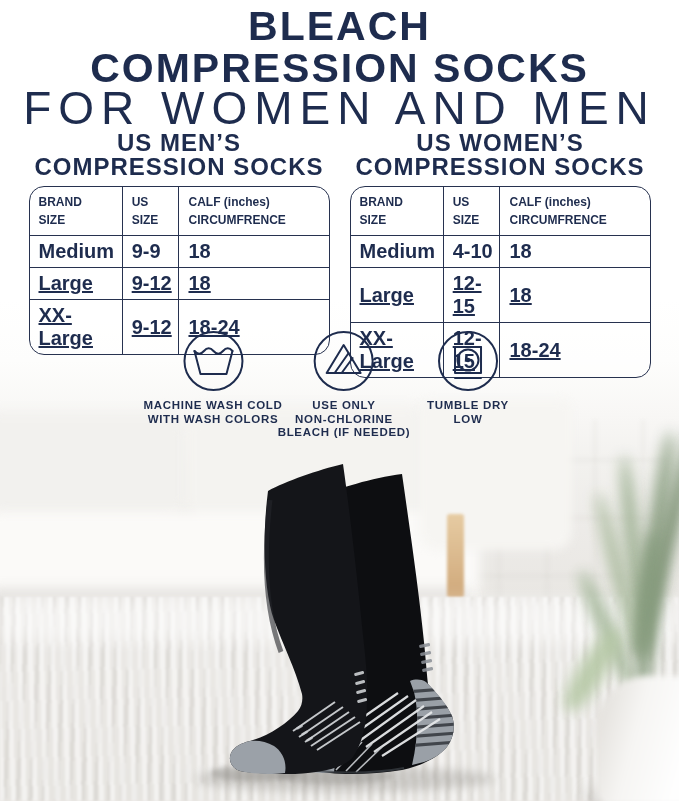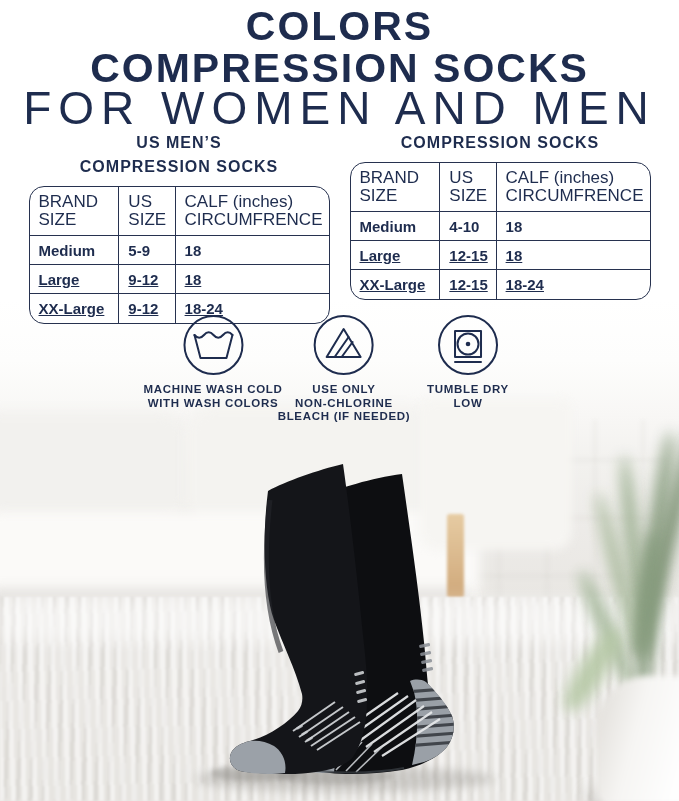--- a/index.html
+++ b/index.html
@@ -54,34 +54,34 @@
   .socks-svg{ position:absolute; inset:0; z-index:1; pointer-events:none; }
 
   
   .content{ position:absolute; inset:0; z-index:2; }
   .title-block{ position:absolute; top:5px; left:0; width:100%; text-align:center; }
   .title-line{ font-weight:800; font-size:41px; line-height:42px; letter-spacing:2px; color:var(--navy); }
   .title-sub{ font-weight:300; font-size:46px; line-height:36px; letter-spacing:7px; color:var(--navy); margin-top:1px; }
 
   .charts-row{ position:absolute; top:131px; left:0; width:100%; display:flex; justify-content:center; gap:20px; }
   .size-chart{ width:301px; }
-  .chart-head{ text-align:center; font-weight:800; font-size:16px; line-height:24px; letter-spacing:1px; color:var(--navy); margin-bottom:7px; }
+  .chart-head{ text-align:center; font-weight:800; font-size:24px; line-height:24px; letter-spacing:1px; color:var(--navy); margin-bottom:7px; }
   .size-table{ border:1.6px solid #27324f; border-radius:15px; overflow:hidden; background:rgba(255,255,255,.55); }
   .size-table table{ border-collapse:collapse; width:100%; }
   .size-table th, .size-table td{
     text-align:left; color:var(--navy); border-left:1.6px solid #27324f; padding:4px 6px 4px 9px;
   }
   .size-table th:first-child, .size-table td:first-child{ border-left:none; }
-  .size-table thead th{ border-bottom:1.6px solid #27324f; font-size:17px; font-weight:400; line-height:18px; padding-top:6px; padding-bottom:6px; }
+  .size-table thead th{ border-bottom:1.6px solid #27324f; font-size:12px; font-weight:700; line-height:18px; padding-top:6px; padding-bottom:6px; }
   .size-table thead th span{ display:block; }
-  .size-table tbody td{ font-size:15px; font-weight:700; height:29px; }
+  .size-table tbody td{ font-size:20px; font-weight:700; height:29px; }
   .size-table tbody tr + tr td{ border-top:1.6px solid #27324f;text-decoration:underline; }
   .col-brand{ width:31%; } .col-us{ width:19%; } .col-calf{ width:50%; }
 
-  .care-row{ position:absolute; top:314px; left:0; width:100%; height:126px; }
+  .care-row{ position:absolute; top:330px; left:0; width:100%; height:126px; }
   .care-item{ position:absolute; text-align:center; transform:translateX(-50%); }
   .care-item .glyph{ display:block; margin:0 auto 7px auto; }
   .care-label span{ display:block; font-size:11.5px; font-weight:800; letter-spacing:.7px; line-height:13.5px; color:var(--navy); white-space:nowrap; }
   .care-1{ left:213px; } .care-2{ left:344px; } .care-3{ left:468px; }
 </style>
 </head>
 <body>
 
 <div class="poster">
 
@@ -180,21 +180,21 @@
         <rect x="296" y="726" width="7" height="2.6" rx="1" transform="rotate(-30 299 727)"></rect>
         <rect x="301" y="732" width="7" height="2.6" rx="1" transform="rotate(-30 304 733)"></rect>
         <rect x="306" y="738" width="7" height="2.6" rx="1" transform="rotate(-30 309 739)"></rect>
       </g>
     </g>
   </svg>
 
   <div class="content">
 
     <div class="title-block">
-      <div class="title-line">COLORS</div>
+      <div class="title-line">BLEACH</div>
       <div class="title-line">COMPRESSION SOCKS</div>
       <div class="title-sub">FOR WOMEN AND MEN</div>
     </div>
 
     <div class="charts-row">
 
       <div class="size-chart">
         <div class="chart-head">
           <div>US MEN’S</div>
           <div>COMPRESSION SOCKS</div>
@@ -218,40 +218,41 @@
                 </th>
                 <th>
                   <span>CALF (inches)</span>
                     <span>CIRCUMFRENCE</span>
                 </th>
               </tr>
             </thead>
             <tbody>
               <tr>
                 <td>Medium</td>
-                <td>5-9</td>
+                <td>9-9</td>
                 <td>18</td>
               </tr>
               <tr>
                 <td>Large</td>
                 <td>9-12</td>
                 <td>18</td>
               </tr>
               <tr>
                 <td>XX-Large</td>
                 <td>9-12</td>
                 <td>18-24</td>
               </tr>
             </tbody>
           </table>
         </div>
       </div>
 
       <div class="size-chart">
         <div class="chart-head">
+          <div>US WOMEN’S</div>
           <div>COMPRESSION SOCKS</div>
         </div>
         <div class="size-table">
           <table>
             <colgroup>
                 <col class="col-brand">
                 <col class="col-us">
                 <col class="col-calf">
               </colgroup>
             <thead>

